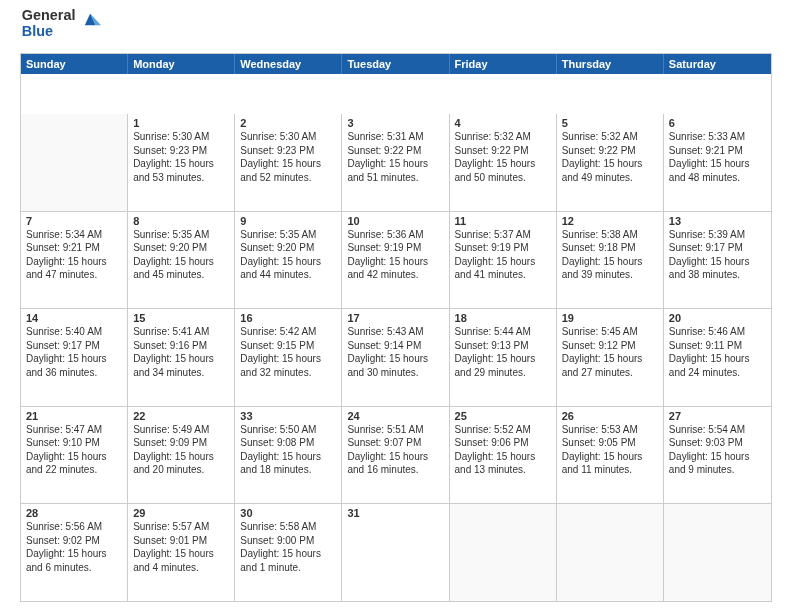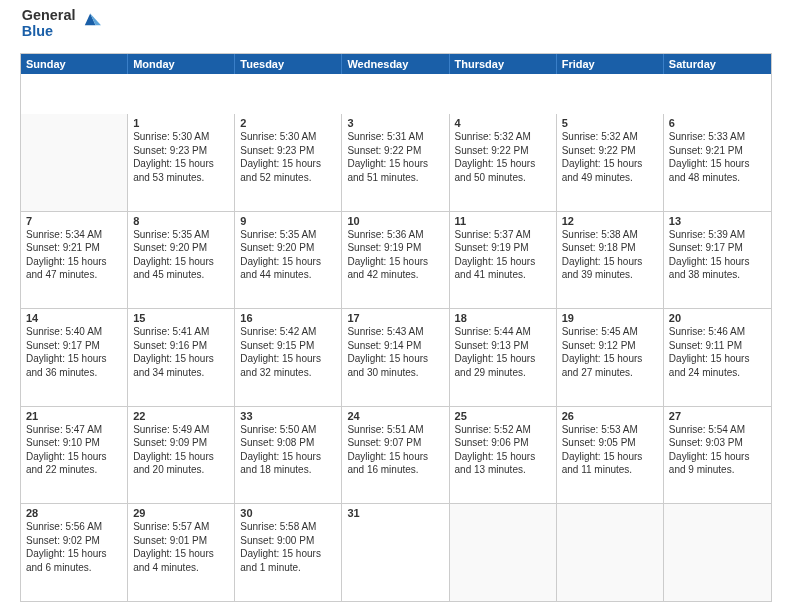--- a/index.html
+++ b/index.html
@@ -115,24 +115,24 @@
         <polygon points="72,28 84,28 78,15" fill="#1a5fa8"></polygon>
         <polygon points="78,15 90,28 84,28" fill="#5ba3d9"></polygon>
       </svg>
     </div>
   </div>
 
   <div class="calendar">
     <div class="cal-header">
     <div class="cal-header-cell">Sunday</div>
         <div class="cal-header-cell">Monday</div>
+        <div class="cal-header-cell">Wednesday</div>
         <div class="cal-header-cell">Tuesday</div>
-        <div class="cal-header-cell">Wednesday</div>
+        <div class="cal-header-cell">Friday</div>
         <div class="cal-header-cell">Thursday</div>
-        <div class="cal-header-cell">Friday</div>
         <div class="cal-header-cell">Saturday</div>
       </div>
     <div class="cal-body">
     <div class="cal-row">
           <div class="cal-cell empty"></div>
           <div class="cal-cell">
             <span class="day-num">1</span>
             <div class="cell-text">Sunrise: 5:30 AM<br>Sunset: 9:23 PM<br>Daylight: 15 hours<br>and 53 minutes.</div>
           </div>
           <div class="cal-cell">

